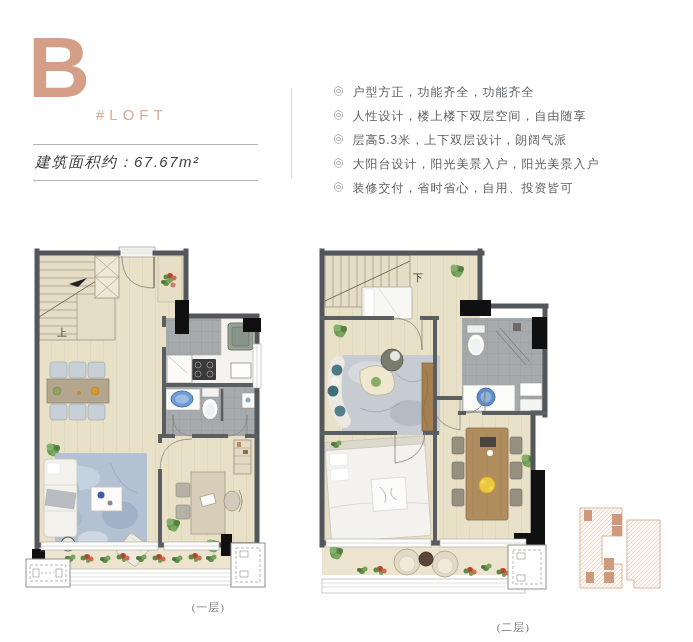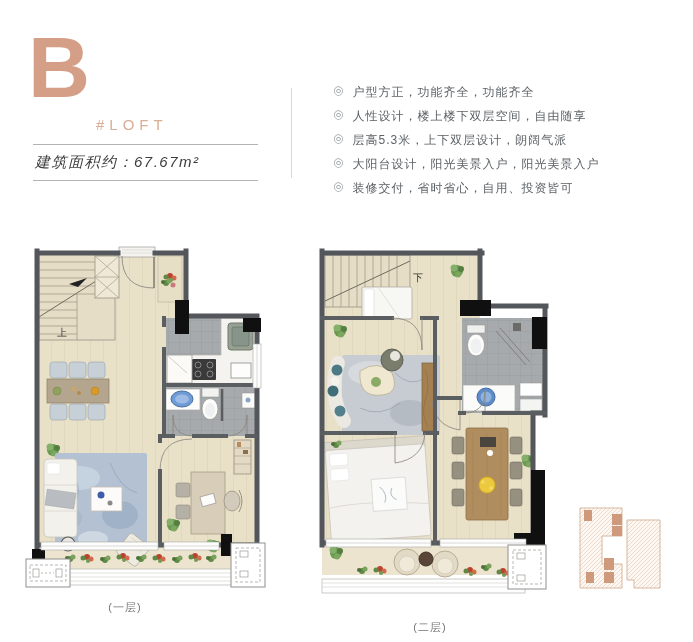--- a/index.html
+++ b/index.html
@@ -1,35 +1,35 @@
 <!DOCTYPE html>
 <html><head>
 <meta charset="utf-8">
 <style>
   html,body{margin:0;padding:0;background:#ffffff;}
   .page{position:relative;width:693px;height:642px;background:#ffffff;overflow:hidden;
         font-family:"Liberation Sans","DejaVu Sans",sans-serif;}
   .big-letter{position:absolute;left:28px;top:24px;font-size:86px;font-weight:bold;
         color:#d49f86;line-height:1;}
-  .loft-tag{position:absolute;left:96px;top:116px;font-size:15px;letter-spacing:5px;
+  .loft-tag{position:absolute;left:96px;top:106px;font-size:15px;letter-spacing:5px;
         color:#d9ad96;}
   .area-box{position:absolute;left:33px;top:144px;width:221px;
         border-top:1px solid #b3b3b3;border-bottom:1px solid #b3b3b3;
         padding:8px 2px;font-size:15px;color:#3c3c3c;letter-spacing:1.5px;font-style:italic;}
   .v-divider{position:absolute;left:291px;top:88px;width:1px;height:90px;background:#d8d8d8;}
   .features{position:absolute;left:333px;top:84px;list-style:none;margin:0;padding:0;}
   .features li{display:flex;align-items:flex-start;gap:8px;font-size:12px;color:#5d6266;
         margin-bottom:7px;letter-spacing:1px;white-space:nowrap;}
   .features .bullet{color:#9aa0a5;font-size:12px;line-height:1.1;}
   .plan{position:absolute;}
   .plan1{left:25px;top:243px;}
   .plan2{left:300px;top:243px;}
   .keyplan{left:570px;top:492px;}
   .caption{position:absolute;font-size:11px;color:#767676;letter-spacing:1px;
-        width:200px;text-align:center;}
+        width:200px;text-align:right;font-family:Liberation Serif, serif;}
   .caption1{left:25px;top:600px;}
   .caption2{left:330px;top:620px;}
   svg text{font-family:"Liberation Sans","DejaVu Sans",sans-serif;}
 </style>
 </head>
 <body>
 
 <div class="page">
 
   <svg width="0" height="0" style="position:absolute" aria-hidden="true">

